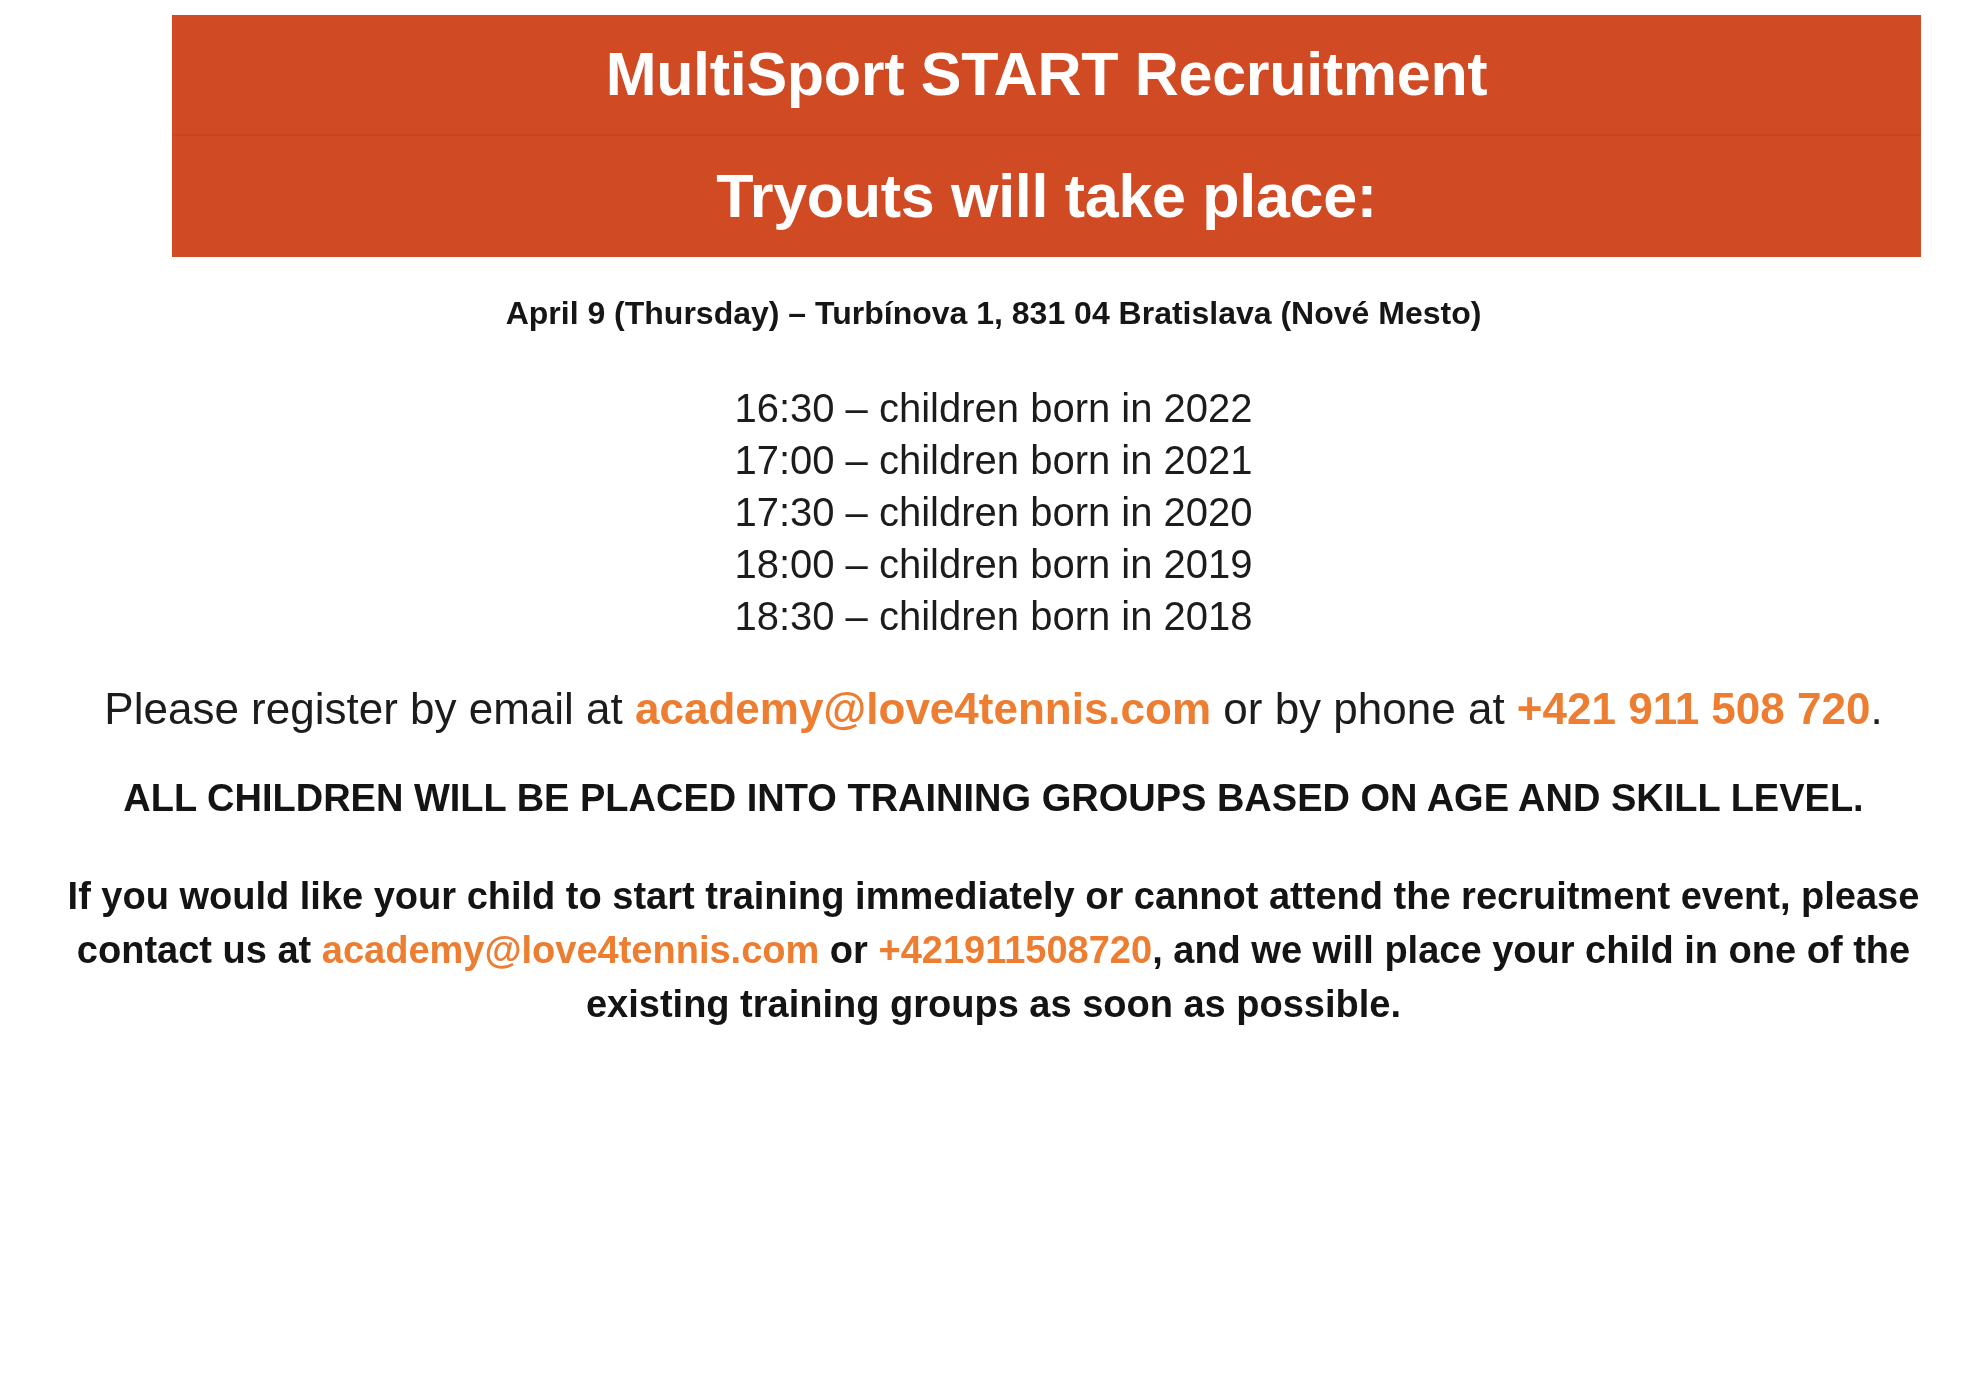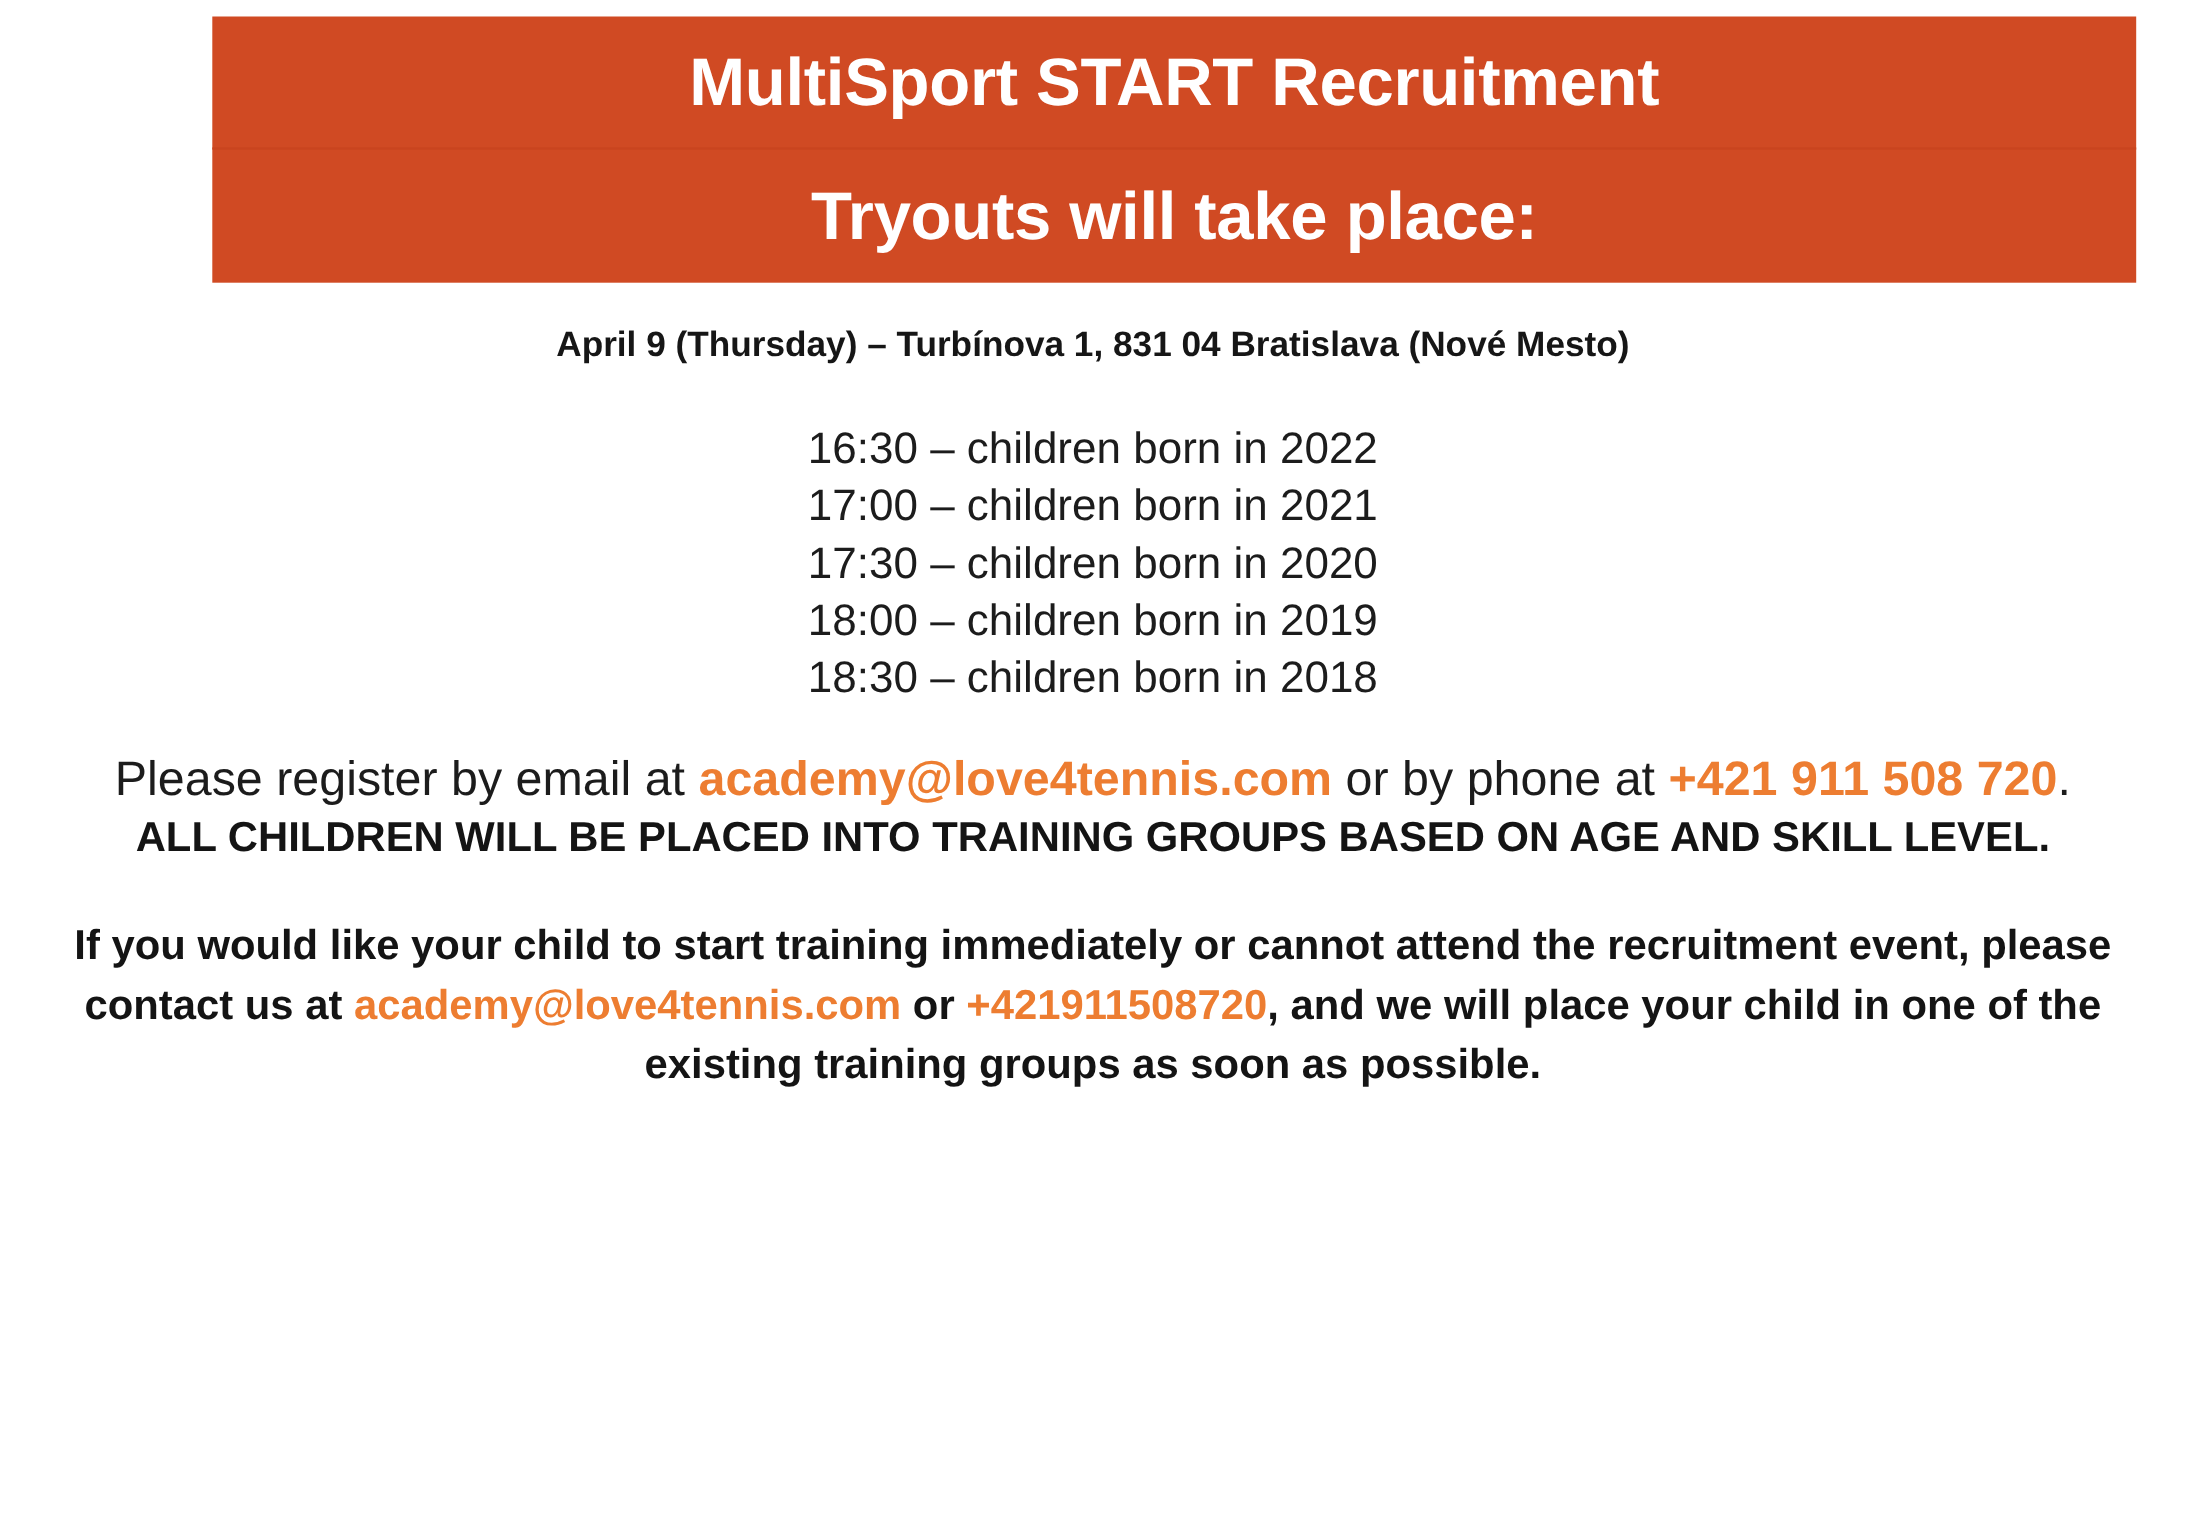--- a/index.html
+++ b/index.html
@@ -19,21 +19,21 @@
   .page {
     position: relative;
     width: 1987px;
     height: 1391px;
     background: #ffffff;
   }
 
   
   .banner {
     position: absolute;
-    left: 193px;
+    left: 172px;
     top: 15px;
     width: 1749px;
     height: 242px;
     background: #d04a23;
     box-sizing: border-box;
   }
   .banner-row {
     width: 100%;
     height: 50%;
     display: flex;
@@ -91,20 +91,21 @@
     color: #1c1c1c;
     line-height: 1.3;
     white-space: nowrap;
   }
   .register-line .accent {
     color: #ed7d31;
     font-weight: bold;
   }
 
   .allcaps-note {
+    margin-top: 36px;
     text-align: center;
     font-size: 38px;
     font-weight: bold;
     color: #141414;
     line-height: 1.35;
     padding: 0 36px;
     box-sizing: border-box;
   }
 
   .closing-note {

